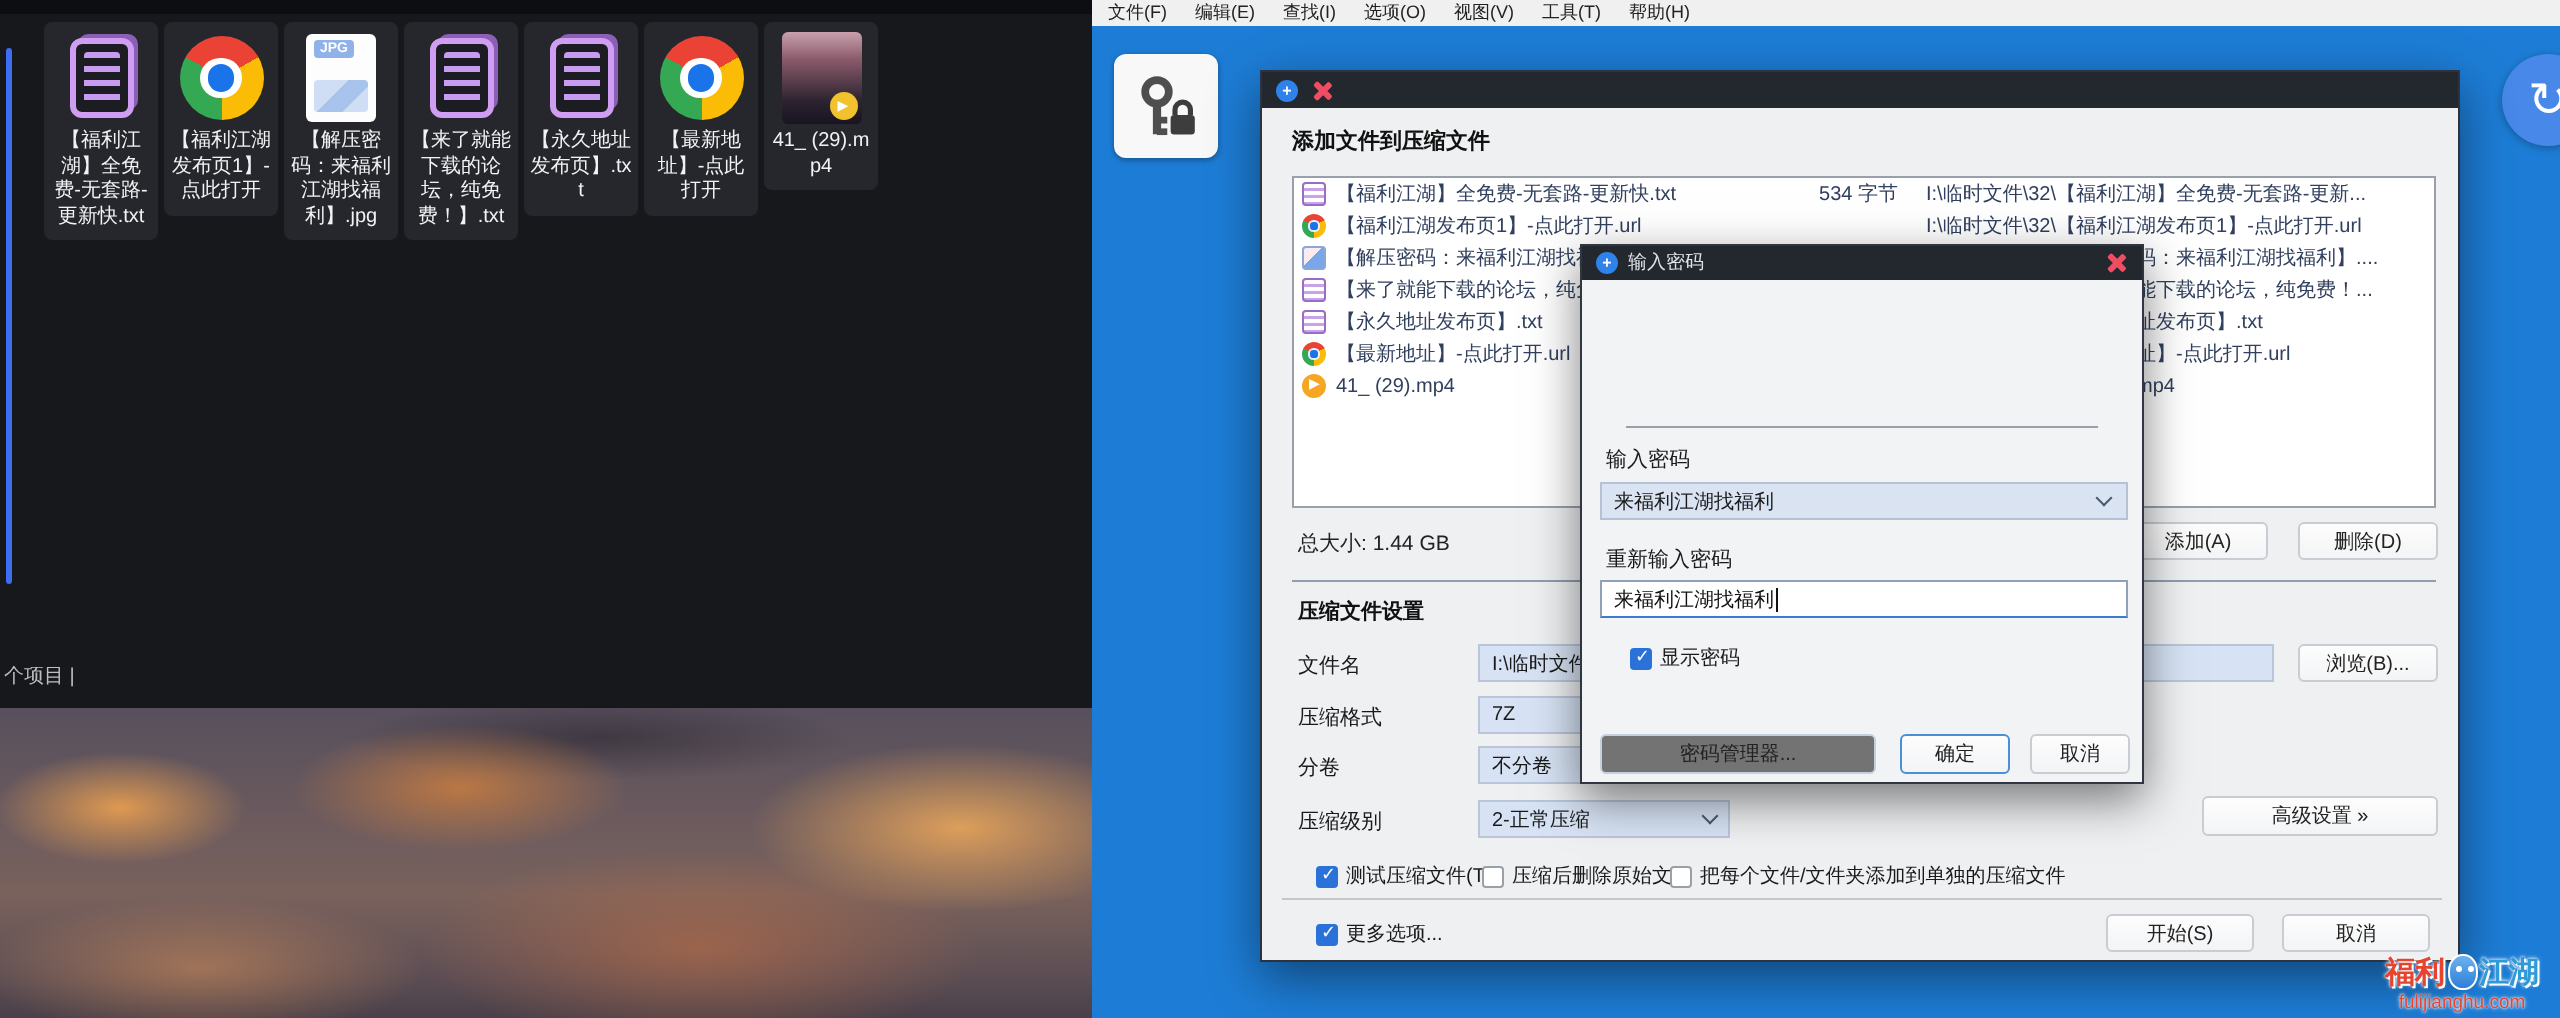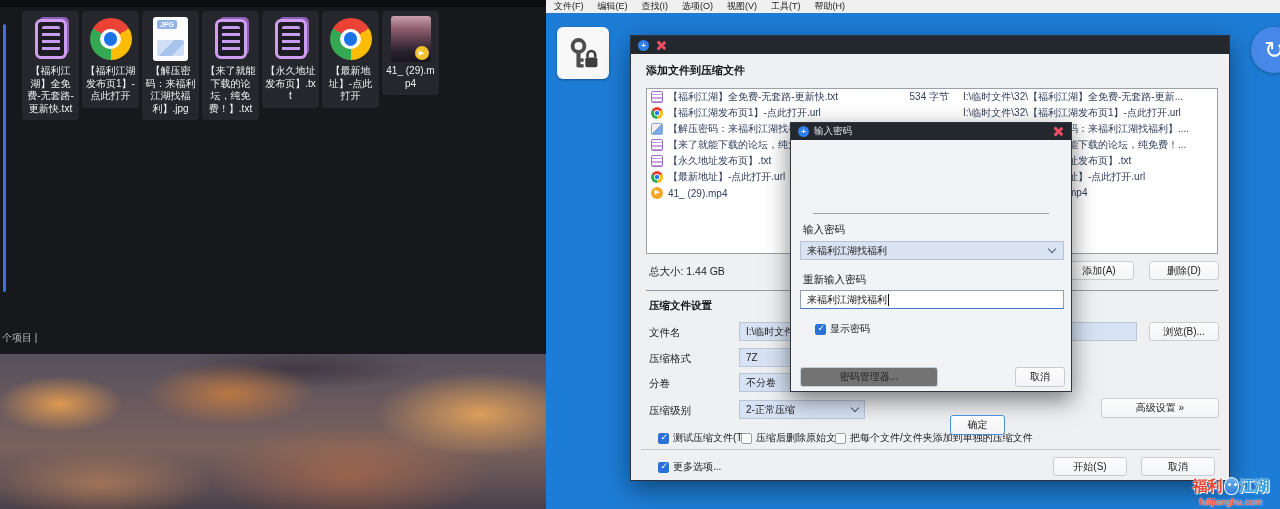--- a/index.html
+++ b/index.html
@@ -332,21 +332,21 @@
       <span>来福利江湖找福利</span>
         <span class="caret"></span>
     </div>
 
     <div class="cbrow" style="left:12px;top:199px;">
       <span class="cbx on"></span>
       <span>显示密码</span>
     </div>
 
     <div class="btn" style="left:9px;top:244px;width:138px;height:20px;background:#737373;border-color:#c6d0dc;">密码管理器...</div>
-    <div class="btn primary" style="left:159px;top:244px;width:55px;height:20px;margin-top:48px;">确定</div>
+    <div class="btn primary" style="left:159px;top:244px;width:55px;height:20px;">确定</div>
     <div class="btn" style="left:224px;top:244px;width:50px;height:20px;">取消</div>
   </div>
 
   <div class="logo">
     <div class="l1">
       <span class="lf">福利</span>
       <span class="mascot"></span>
       <span class="lj">江湖</span>
     </div>
     <div class="l2">fulijianghu.com</div>

